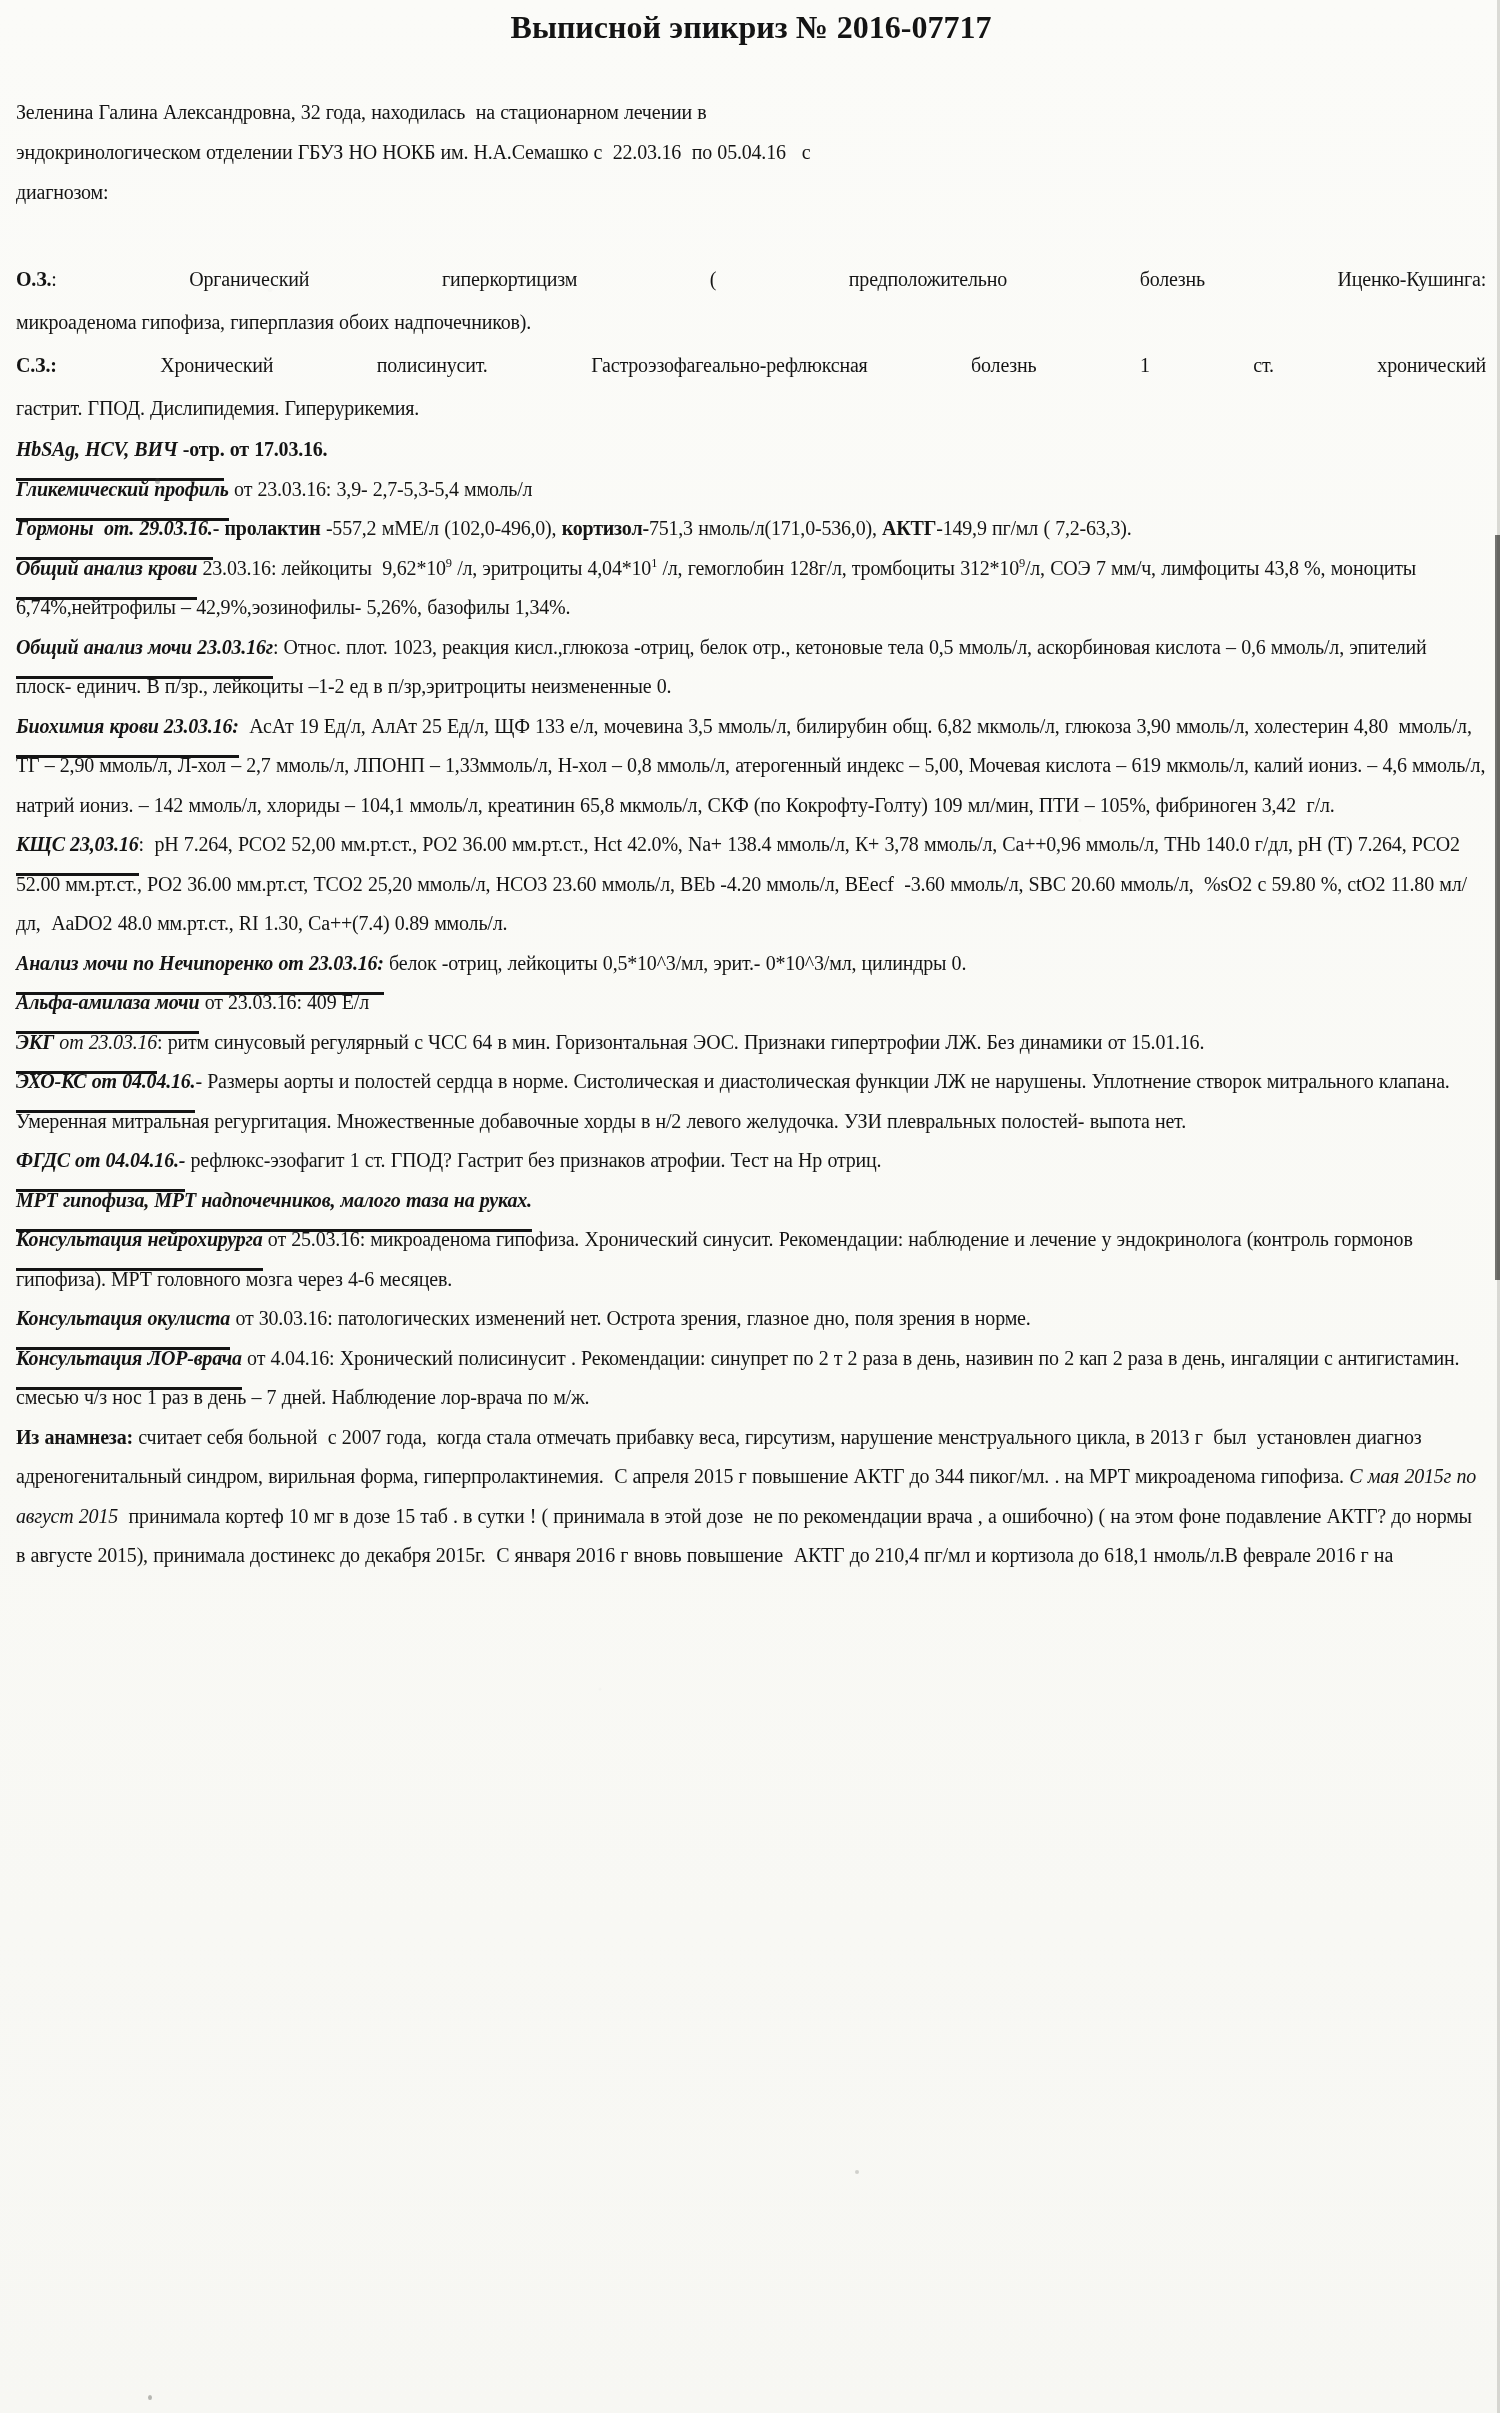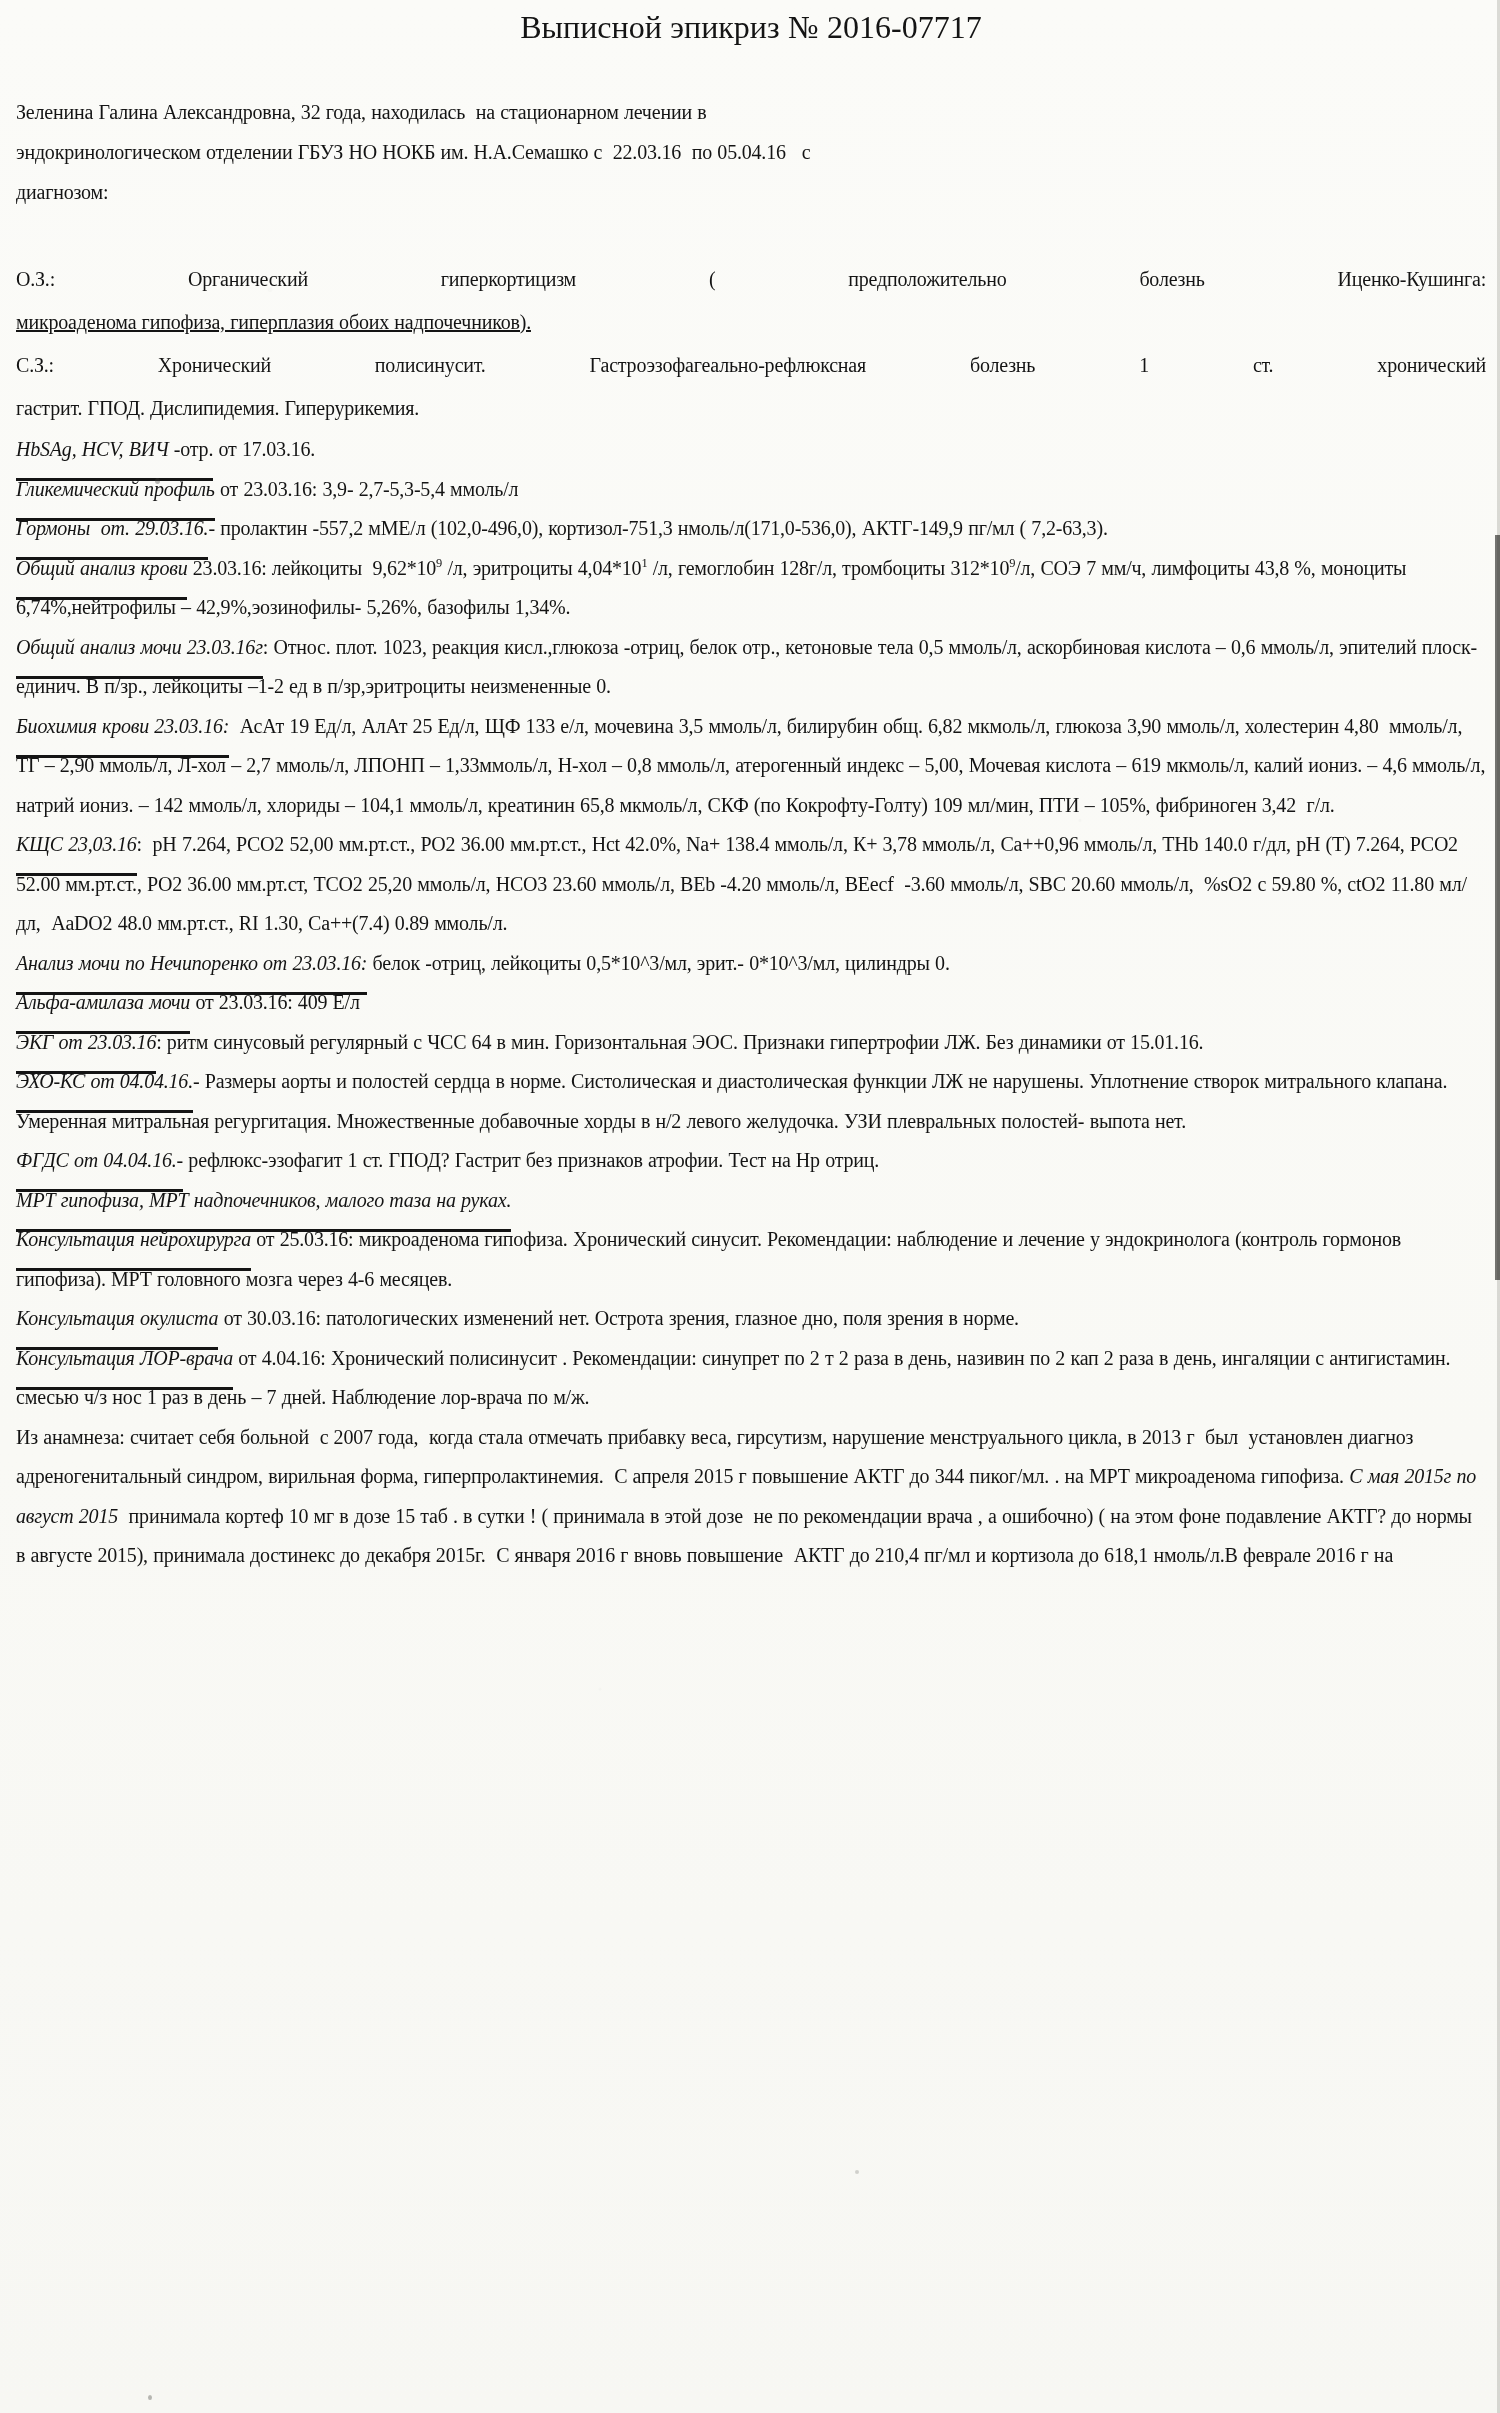--- a/index.html
+++ b/index.html
@@ -32,21 +32,21 @@
   .p.title{
     text-align:center;
     font-size:32px;
     letter-spacing:0;
   }
   .jlast{
     white-space:normal;
     text-align:justify;
     text-align-last:justify;
   }
-  .b{font-weight:normal;}
+  .b{font-weight:bold;}
   .i{font-style:italic;}
   .u{border-bottom:3px solid currentColor;padding-bottom:18px;}
   .sup{vertical-align:super;font-size:0.62em;line-height:0;}
   
   .edge-line{
     position:absolute;right:0;top:0;bottom:0;width:3px;
     background:rgba(100,100,92,0.22);
   }
   .edge-dark{
     position:absolute;right:0;top:535px;height:745px;width:5px;
@@ -63,21 +63,21 @@
 </head>
 <body>
 
 <div class="page" style="color: rgb(20, 20, 20);">
   <div class="inner">
       <div class="p title" style="margin-top: 6px; line-height: 42px;"><span class="b">Выписной эпикриз № 2016-07717</span></div>
       <div class="p" style="margin-top: 44px; line-height: 40px;"><span>Зеленина Галина Александровна, 32 года, находилась  на стационарном лечении в</span></div>
       <div class="p" style="line-height: 40px;"><span>эндокринологическом отделении ГБУЗ НО НОКБ им. Н.А.Семашко с  22.03.16  по 05.04.16   с</span></div>
       <div class="p" style="line-height: 40px;"><span>диагнозом:</span></div>
       <div class="p jlast" style="margin-top: 46px; line-height: 43px;"><span class="b">О.З.</span><span>: Органический гиперкортицизм ( предположительно болезнь Иценко-Кушинга:</span></div>
-      <div class="p" style="line-height: 43px; text-decoration: underline;"><span>микроаденома гипофиза, гиперплазия обоих надпочечников).</span></div>
+      <div class="p" style="line-height: 43px;"><span>микроаденома гипофиза, гиперплазия обоих надпочечников).</span></div>
       <div class="p jlast" style="line-height: 43px;"><span class="b">С.З.:</span><span> Хронический полисинусит. Гастроэзофагеально-рефлюксная болезнь 1 ст. хронический</span></div>
       <div class="p" style="line-height: 43px; font-family: Liberation Serif, serif;"><span>гастрит. ГПОД. Дислипидемия. Гиперурикемия.</span></div>
       <div class="p"><span class="b i u">HbSAg, HCV, ВИЧ </span><span class="b u">-отр.</span><span class="b"> от 17.03.16.</span></div>
       <div class="p"><span class="b i u">Гликемический профиль</span><span> от 23.03.16: 3,9- 2,7-5,3-5,4 ммоль/л</span></div>
       <div class="p"><span class="b i u">Гормоны  от. 29.03.16.</span><span class="b">- </span><span class="b">пролактин</span><span> -557,2 мМЕ/л (102,0-496,0), </span><span class="b">кортизол-</span><span>751,3 нмоль/л(171,0-536,0), </span><span class="b">АКТГ</span><span>-149,9 пг/мл ( 7,2-63,3).</span></div>
       <div class="p"><span class="b i u">Общий анализ крови</span><span> 23.03.16: лейкоциты  9,62*10</span><span class="sup">9</span><span> /л, эритроциты 4,04*10</span><span class="sup">1</span><span> /л, гемоглобин 128г/л, тромбоциты 312*10</span><span class="sup">9</span><span>/л, СОЭ 7 мм/ч, лимфоциты 43,8 %, моноциты 6,74%,нейтрофилы – 42,9%,эозинофилы- 5,26%, базофилы 1,34%.</span></div>
       <div class="p"><span class="b i u">Общий анализ мочи 23.03.16г</span><span>: Относ. плот. 1023, реакция кисл.,глюкоза -отриц, белок отр., кетоновые тела 0,5 ммоль/л, аскорбиновая кислота – 0,6 ммоль/л, эпителий плоск- единич. В п/зр., лейкоциты –1-2 ед в п/зр,эритроциты неизмененные 0.</span></div>
       <div class="p"><span class="b i u">Биохимия крови 23.03.16:</span><span>  АсАт 19 Ед/л, АлАт 25 Ед/л, ЩФ 133 е/л, мочевина 3,5 ммоль/л, билирубин общ. 6,82 мкмоль/л, глюкоза 3,90 ммоль/л, холестерин 4,80  ммоль/л, ТГ – 2,90 ммоль/л, Л-хол – 2,7 ммоль/л, ЛПОНП – 1,33ммоль/л, Н-хол – 0,8 ммоль/л, атерогенный индекс – 5,00, Мочевая кислота – 619 мкмоль/л, калий иониз. – 4,6 ммоль/л, натрий иониз. – 142 ммоль/л, хлориды – 104,1 ммоль/л, креатинин 65,8 мкмоль/л, СКФ (по Кокрофту-Голту) 109 мл/мин, ПТИ – 105%, фибриноген 3,42  г/л.</span></div>
       <div class="p"><span class="b i u">КЩС 23,03.16</span><span>:  pH 7.264, PCO2 52,00 мм.рт.ст., PO2 36.00 мм.рт.ст., Hct 42.0%, Na+ 138.4 ммоль/л, К+ 3,78 ммоль/л, Ca++0,96 ммоль/л, THb 140.0 г/дл, pH (T) 7.264, PCO2 52.00 мм.рт.ст., PO2 36.00 мм.рт.ст, TCO2 25,20 ммоль/л, HCO3 23.60 ммоль/л, BEb -4.20 ммоль/л, BEecf  -3.60 ммоль/л, SBC 20.60 ммоль/л,  %sO2 с 59.80 %, ctO2 11.80 мл/дл,  AaDO2 48.0 мм.рт.ст., RI 1.30, Ca++(7.4) 0.89 ммоль/л.</span></div>
       <div class="p"><span class="b i u">Анализ мочи по Нечипоренко от 23.03.16:</span><span> белок -отриц, лейкоциты 0,5*10^3/мл, эрит.- 0*10^3/мл, цилиндры 0.</span></div>

